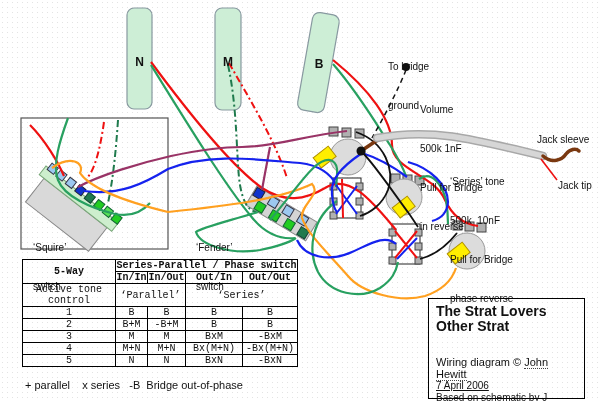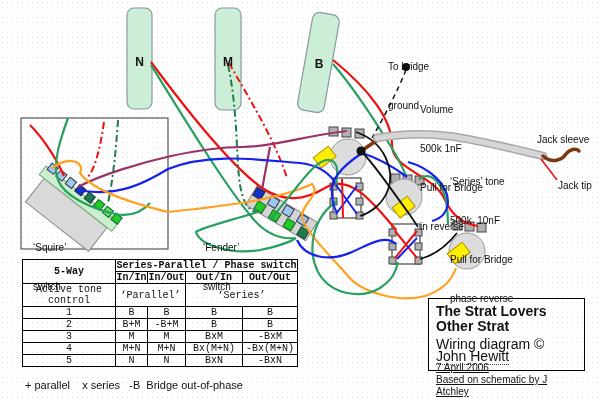--- a/index.html
+++ b/index.html
@@ -12,23 +12,23 @@
     color:#111;
   }
   svg.layer{position:absolute;left:0;top:0;}
   .lbl{position:absolute;font-size:10px;line-height:13px;white-space:pre;}
   .b{font-weight:normal;}
   .pickup-lbl{position:absolute;font-weight:bold;font-size:12px;text-align:center;}
   .tblwrap{position:absolute;left:22px;top:259px;}
   table.fiveway{border-collapse:collapse;table-layout:fixed;font-size:10px;font-family:Liberation Mono, monospace;}
   table.fiveway td,table.fiveway th{border:1px solid #000;text-align:center;padding:0;line-height:11px;height:11px;overflow:hidden;}
   table.fiveway th{font-weight:bold;}
-  .titlebox{position:absolute;left:428px;top:298px;width:157px;height:73px;border:1px solid #000;background:transparent;box-sizing:border-box;padding:5px 7px;}
+  .titlebox{position:absolute;left:428px;top:298px;width:157px;height:101px;border:1px solid #000;background:transparent;box-sizing:border-box;padding:5px 7px;}
   .titlebox .t{font-size:14px;font-weight:bold;line-height:15px;}
-  .titlebox .c{font-size:14px;line-height:12px;margin-top:4px;}
+  .titlebox .c{font-size:11px;line-height:12px;margin-top:22px;}
   .titlebox .c2{font-size:10px;line-height:12px;text-decoration:underline;}
   .dotted-u{border-bottom:1px dotted #444;}
   .foot{position:absolute;left:25px;top:354px;font-size:11px;line-height:12.5px;white-space:pre;}
 </style>
 </head>
 <body>
 
 <div class="canvas">
 
   <svg class="layer" width="600" height="401" viewBox="0 0 600 401">
@@ -186,21 +186,21 @@
 
 
   <div class="lbl" style="left:537px;top:133px;">Jack sleeve</div>
   <div class="lbl" style="left:558px;top:179px;">Jack tip</div>
 
   <div class="lbl b" style="left:33px;top:215px;">
     <div>‘Squire’</div>
     <div>switch</div>
   </div>
 
-  <div class="lbl b" style="left:203px;top:215px;">
+  <div class="lbl b" style="left:196px;top:215px;">
     <div>‘Fender’</div>
     <div>switch</div>
   </div>
 
   <div class="tblwrap">
     <table class="fiveway">
       <colgroup>
           <col style="width:93px">
           <col style="width:32px">
           <col style="width:38px">

